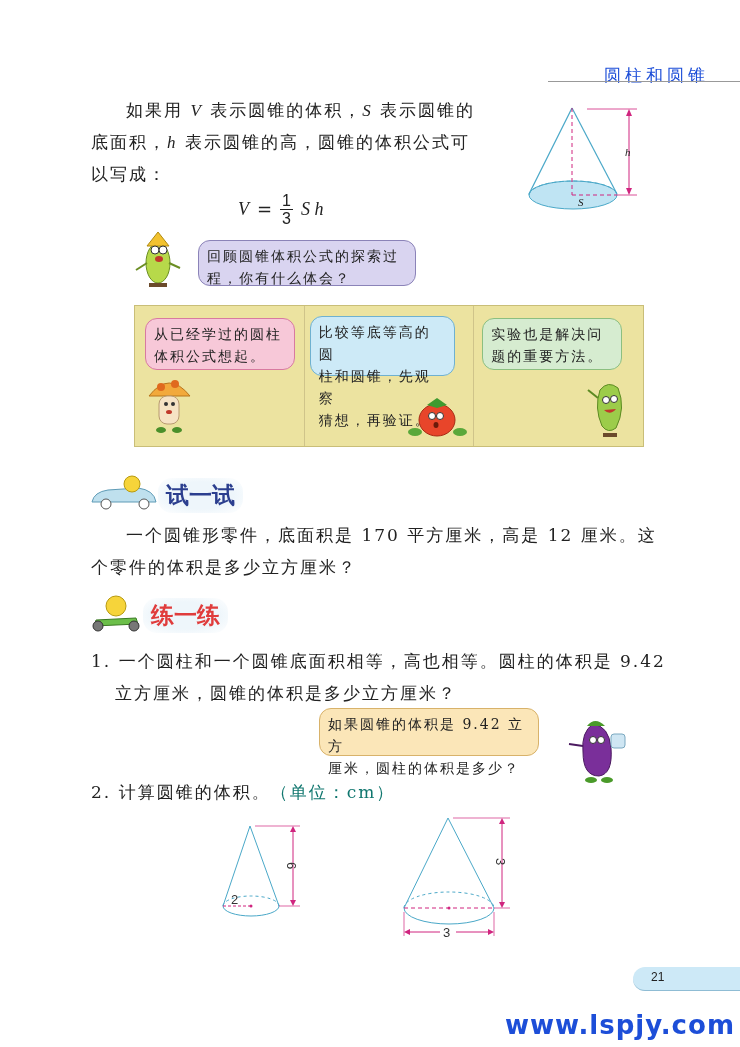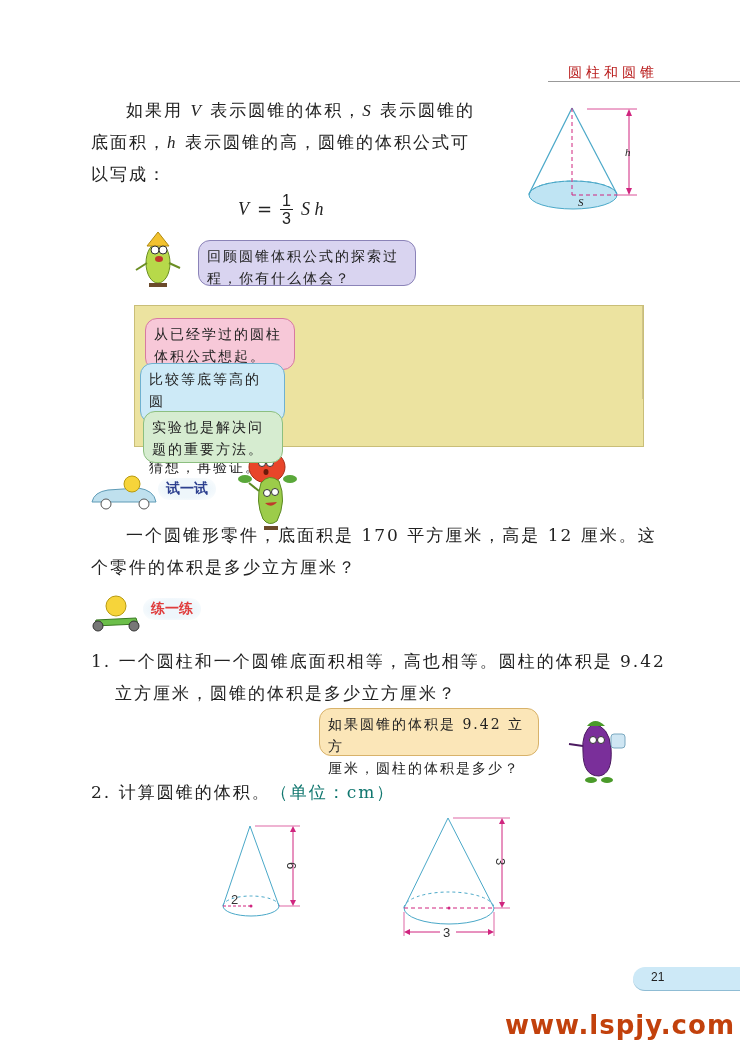--- a/index.html
+++ b/index.html
@@ -1,31 +1,31 @@
 <!DOCTYPE html>
 <html><head>
 <meta charset="utf-8">
 <style>
   html,body{margin:0;padding:0;background:#fff;}
   body{width:740px;height:1047px;position:relative;overflow:hidden;font-family:"DejaVu Serif","Liberation Serif",serif;color:#222;}
   .abs{position:absolute;}
-  .header-title{left:568px;top:64px;font-size:14px;letter-spacing:4px;color:#b91c1c;}
+  .header-title{left:604px;top:64px;font-size:17px;letter-spacing:4px;color:#1d4ed8;}
   .header-rule{left:548px;top:81px;width:192px;height:1px;background:#999;}
   .para{font-size:17px;line-height:32px;letter-spacing:2px;}
   .it{font-style:italic;font-family:"Liberation Serif",serif;}
   .formula{left:238px;top:192px;font-size:18px;display:flex;align-items:center;gap:8px;}
   .frac{display:inline-flex;flex-direction:column;align-items:center;font-family:"Liberation Sans",sans-serif;font-size:16px;line-height:17px;}
   .frac .num{border-bottom:1px solid #222;padding:0 2px;}
   .bubble{border-radius:12px;font-size:14px;line-height:22px;letter-spacing:2px;padding:4px 8px;box-sizing:border-box;border:1px solid;}
-  .panel{left:134px;top:305px;width:508px;height:140px;background:#ece3a0;border:1px solid #c9be78;display:flex;flex-direction:column;}
+  .panel{left:134px;top:305px;width:508px;height:140px;background:#ece3a0;border:1px solid #c9be78;display:flex;}
   .cell{flex:1;position:relative;border-right:1px solid #cfc48a;}
   .cell:last-child{border-right:none;}
-  .section-tag{font-family:"DejaVu Sans",sans-serif;font-weight:bold;font-size:14px;padding:2px 8px;border-radius:14px;background:radial-gradient(ellipse at center,#eef6fb 55%,#ffffff 100%);}
+  .section-tag{font-family:"DejaVu Sans",sans-serif;font-weight:bold;font-size:23px;padding:2px 8px;border-radius:14px;background:radial-gradient(ellipse at center,#eef6fb 55%,#ffffff 100%);}
   .page-tab{left:633px;top:967px;width:107px;height:23px;background:#cde9f7;border-radius:12px 0 0 12px;border-bottom:1px solid #8fbcd4;font-family:"Liberation Sans",sans-serif;font-size:12px;}
-  .watermark{left:505px;top:1010px;font-family:"DejaVu Sans",sans-serif;font-weight:bold;font-size:26px;color:#c2410c;letter-spacing:1px;}
+  .watermark{left:505px;top:1010px;font-family:"DejaVu Sans",sans-serif;font-weight:bold;font-size:26px;color:#1d4ed8;letter-spacing:1px;}
 </style>
 </head>
 <body>
 
 <div class="abs header-title">圆柱和圆锥</div>
 <div class="abs header-rule"></div>
 
 <div class="abs para" style="left:126px;top:94px;">
   <span>如果用</span>
   <span class="it">V</span>

